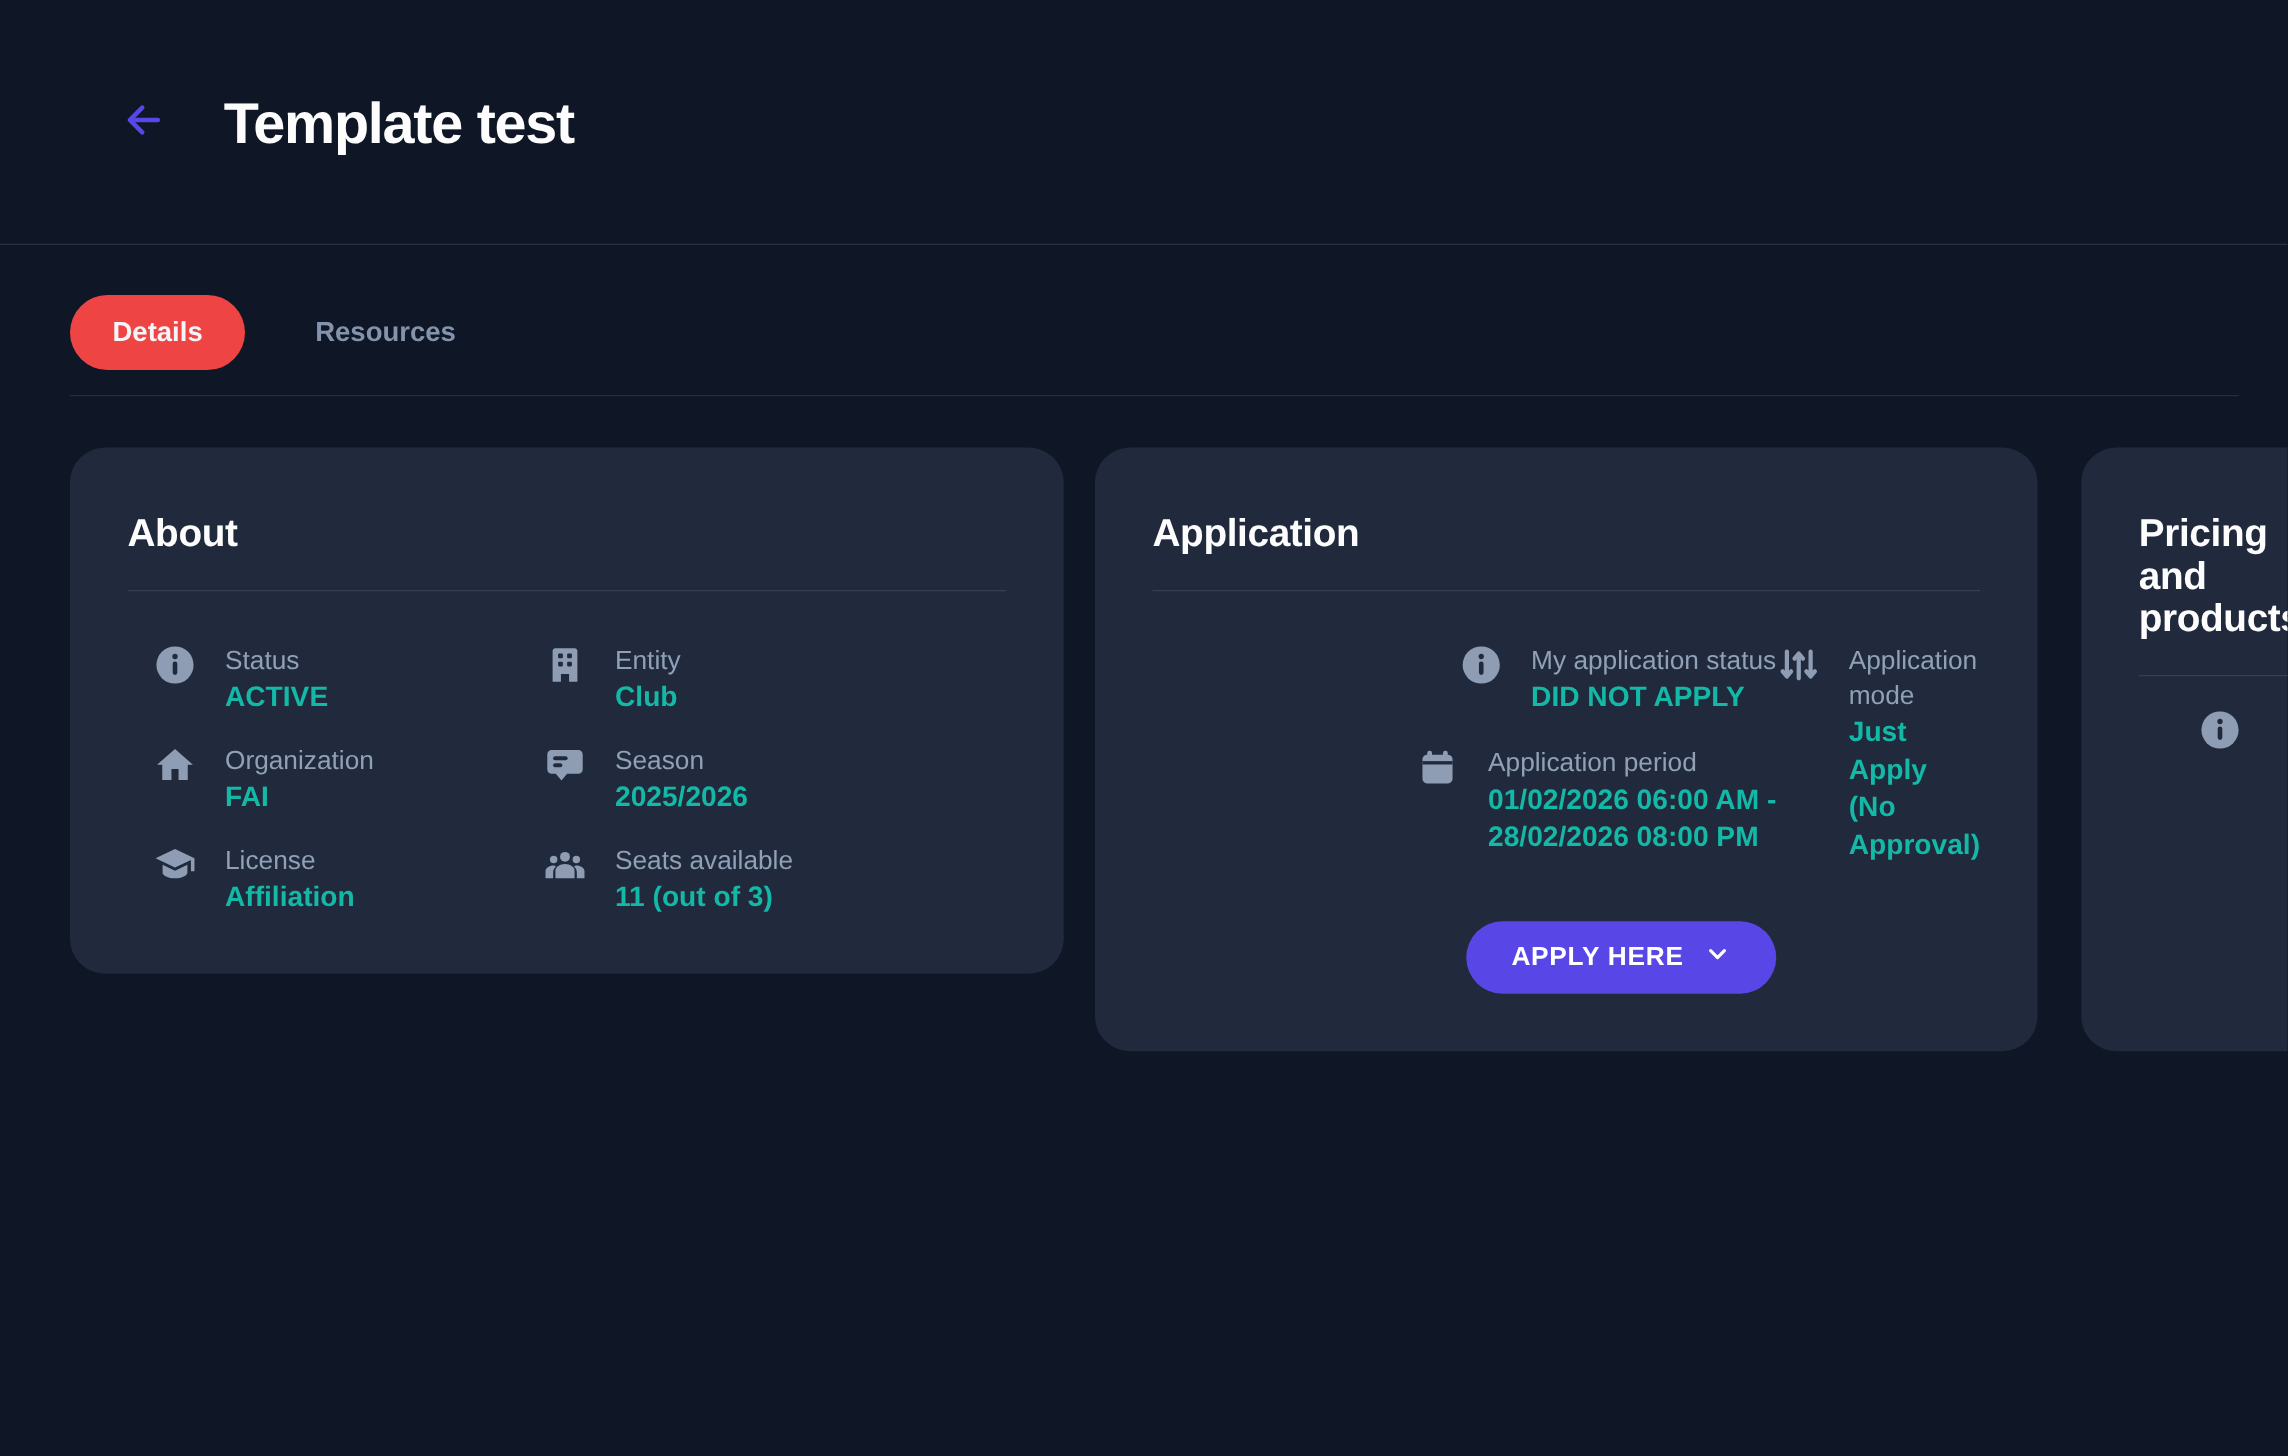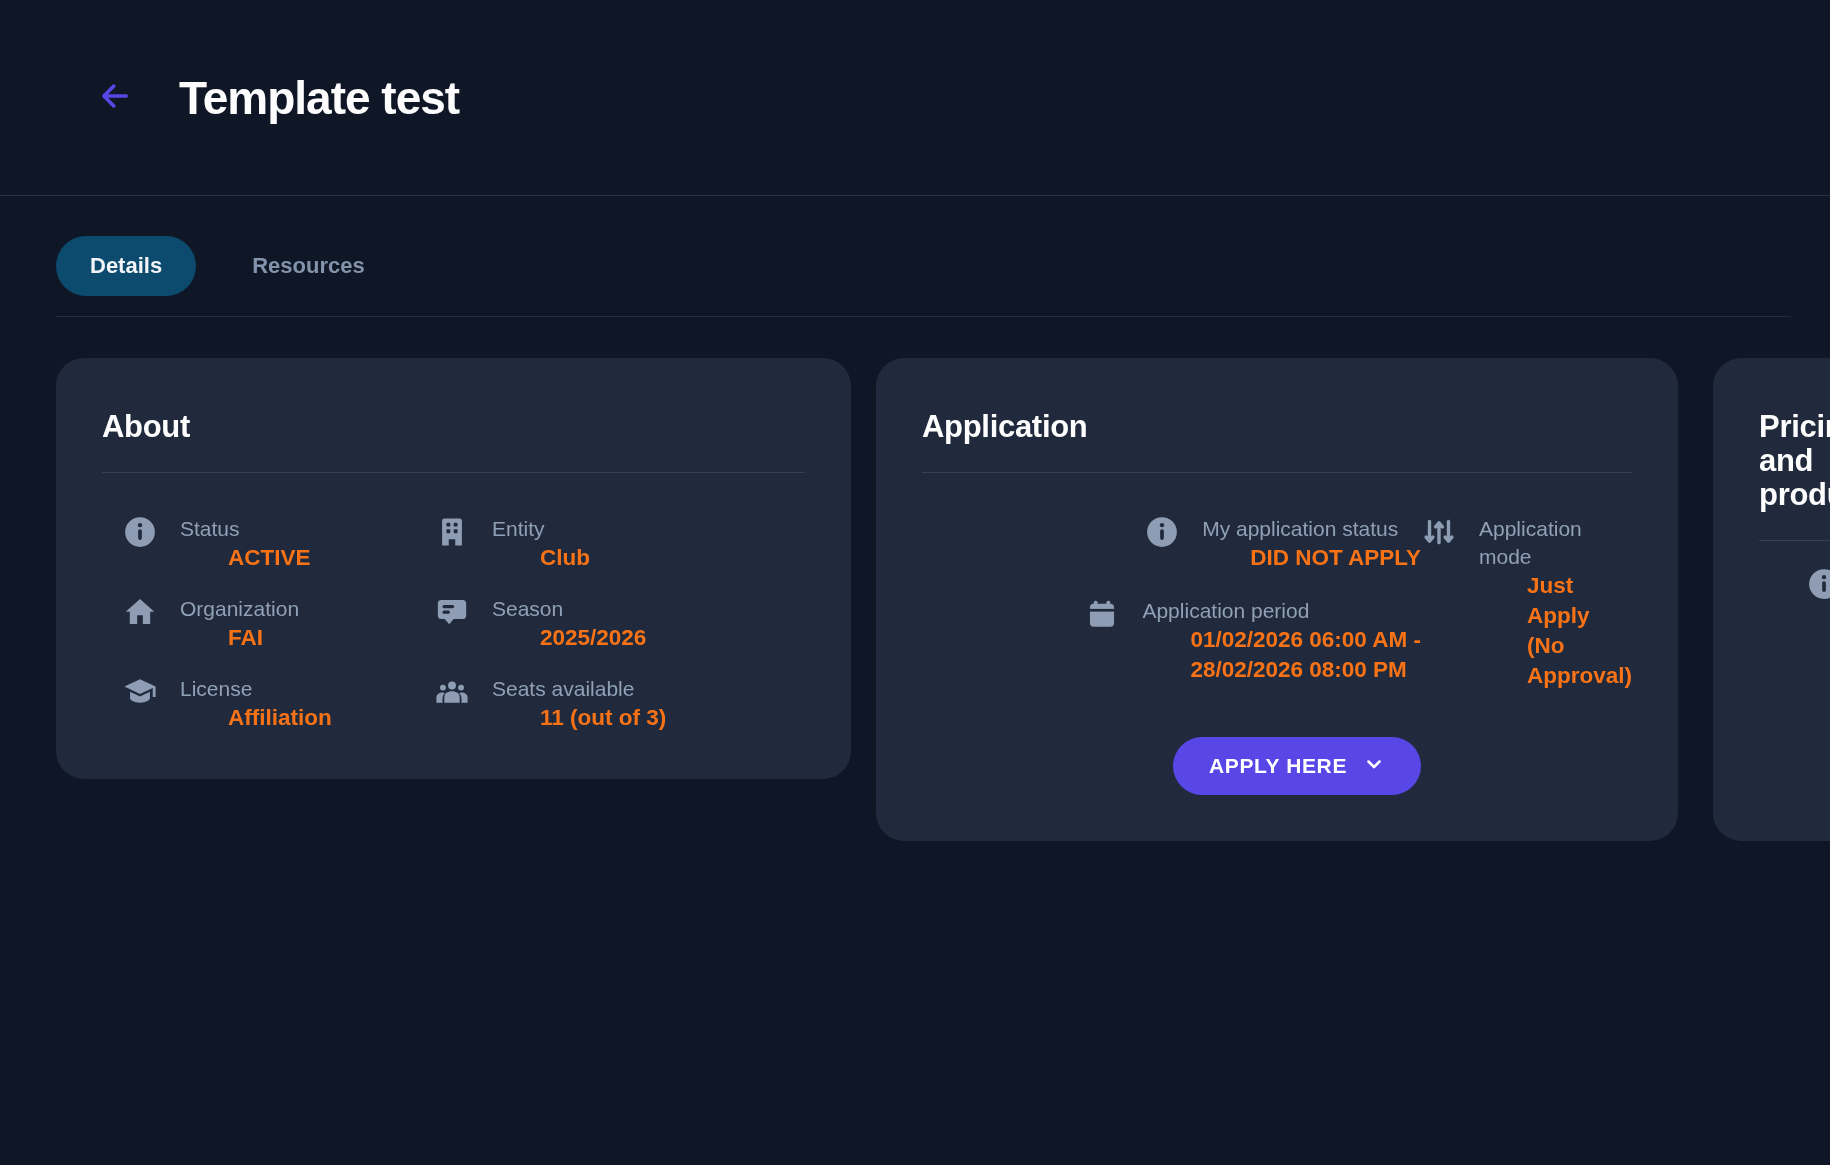--- a/index.html
+++ b/index.html
@@ -33,21 +33,21 @@
   
   .tabs-row{
     display:flex;align-items:center;gap:22px;
     margin:40px 39px 0 56px;
   }
   .tab{
     border:none;cursor:pointer;background:transparent;
     font-family:inherit;font-size:22px;font-weight:600;
     padding:17px 34px;border-radius:30px;color:#8393ab;
   }
-  .tab.active{background:#0c4a6e;color:#f3f5f9;}
+  .tab.active{background:#ef4444;color:#f3f5f9;}
   .tabs-divider{height:1px;background:#232e41;margin:20px 39px 0 56px;}
   
   .content{display:flex;align-items:flex-start;gap:25px;margin:41px 39px 0 56px;}
   .card{
     background:var(--card);border-radius:28px;
     padding:52px 46px 46px;
   }
   .card-title{font-size:31px;font-weight:700;letter-spacing:-0.3px;line-height:34px;color:#fdfdfe;}
   .card-divider{height:1px;background:var(--divider);opacity:.55;margin-top:28px;}
   .card-about{width:795px;min-height:414px;}
@@ -60,21 +60,21 @@
     row-gap:22px;margin-top:42px;padding-left:20px;
   }
   .app-grid{
     display:grid;grid-template-columns:479px 1fr;
     margin-top:42px;padding-left:20px;
   }
   .stack{display:flex;flex-direction:column;gap:24px;align-items:flex-end;}
   .info-item{display:flex;gap:22px;}
   .item-icon{width:36px;height:36px;flex-shrink:0;display:flex;align-items:flex-start;justify-content:center;}
   .item-label{font-size:21px;line-height:28px;color:var(--label);}
-  .item-value{font-size:22.5px;line-height:30px;font-weight:700;color:#f97316;white-space:pre-line;margin-left:48px;}
+  .item-value{font-size:22.5px;line-height:30px;font-weight:700;color:#14b8a6;white-space:pre-line;}
   
   .apply-btn{
     margin-top:28px;height:58px;padding:0 36px;
     display:inline-flex;align-items:center;gap:16px;
     background:var(--accent);border:none;border-radius:29px;cursor:pointer;
     color:#fff;font-family:inherit;font-size:21px;font-weight:600;letter-spacing:.6px;
   }
   
   .empty-row{
     display:flex;align-items:center;justify-content:center;gap:22px;

